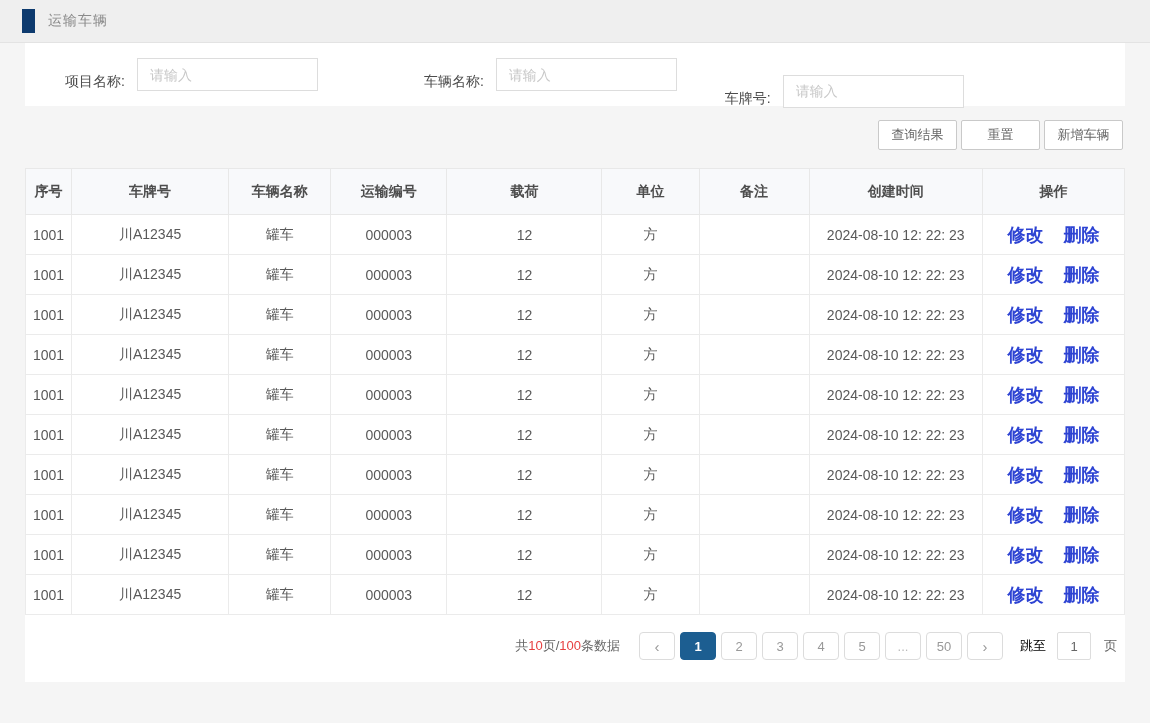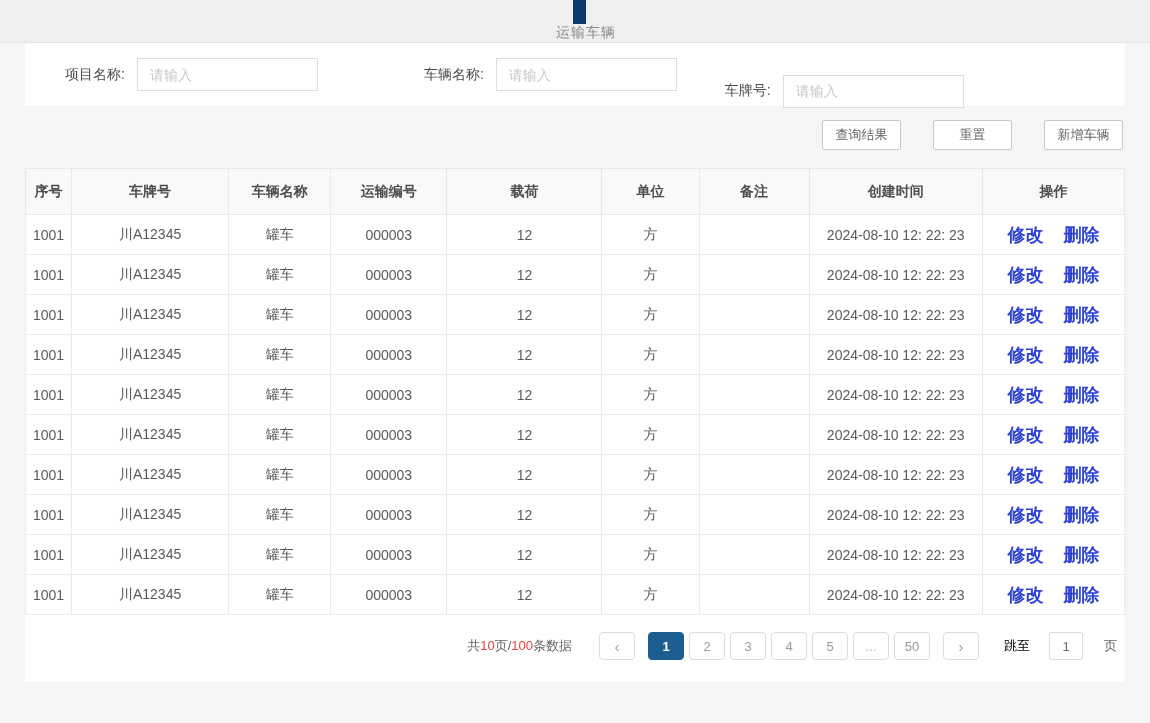--- a/index.html
+++ b/index.html
@@ -5,45 +5,45 @@
   * { box-sizing: border-box; margin: 0; padding: 0; }
   html,body { width:1150px; height:723px; overflow:hidden; }
   body {
     background:#f5f5f5;
     font-family:"Liberation Sans","DejaVu Sans",sans-serif;
     color:#595959;
   }
   
   .topbar {
     height:43px; background:#efefef; border-bottom:1px solid #e3e3e3;
-    display:flex; align-items:center; padding-left:22px;flex-direction:column;
+    display:flex; align-items:center; padding-left:22px;
   }
   .topbar .marker { width:13px; height:24px; background:#0d3a6e; margin-right:13px; }
   .topbar .title { font-size:14px; color:#8a8a8a; letter-spacing:1px; }
 
   
   .filter-panel {
     margin:0 25px; background:#fff; height:63px;
     display:flex; align-items:center;
   }
-  .field { display:flex; align-items:center; }
+  .field { display:flex; align-items:flex-end; }
   .field.f1 { margin-left:40px; }
   .field.f2 { margin-left:106px; }
   .field.f3 { margin-left:48px;margin-top:33px; }
   .field label { font-size:14px; color:#4d4d4d; margin-right:12px; white-space:nowrap; }
   .field input {
     width:181px; height:33px; border:1px solid #ddd; background:#fff;
     padding:0 12px; font-size:14px; color:#333; outline:none;
     font-family:inherit;
   }
   .field input::placeholder { color:#c8c8c8; }
 
   
   .actions {
-    margin:14px 27px 0 25px; display:flex; justify-content:flex-end; gap:32px;
+    margin:14px 27px 0 25px; display:flex; justify-content:flex-end; gap:4px;
   }
   .btn {
     width:79px; height:30px; background:#fff; border:1px solid #c9c9c9;
     border-radius:2px; font-size:13px; color:#666; cursor:pointer;
     font-family:inherit;
   }
 
   
   .table-panel { margin:18px 25px 0 25px; background:#fff; padding-bottom:22px; }
   .panel-header {
@@ -59,21 +59,21 @@
   td {
     height:40px; border:1px solid #ebebeb; background:#fff;
     font-size:14px; color:#595959; text-align:center;
     overflow:hidden; white-space:nowrap;
   }
   td a { color:#2d43d3; text-decoration:none; font-weight:bold; margin:0 10px; cursor:pointer; font-size:18px; }
 
   
   .pagination {
     display:flex; align-items:center; justify-content:flex-end;
-    padding:17px 8px 0 0; gap:13px;
+    padding:17px 8px 0 0; gap:5px;
   }
   .page-summary { font-size:13px; color:#666; margin-right:14px; }
   .page-summary .red { color:#e64040; }
   .page-btn {
     min-width:36px; height:28px; background:#fff; border:1px solid #dcdcdc;
     border-radius:4px; color:#999; font-size:13px; cursor:pointer;
     display:inline-flex; align-items:center; justify-content:center;
     font-family:inherit;
   }
   .page-btn.arrow { font-size:15px; color:#999; }

